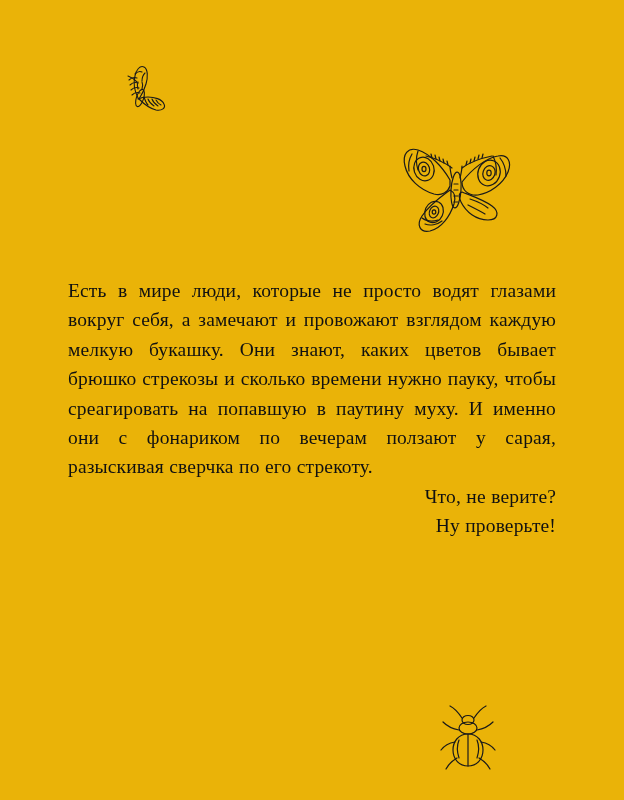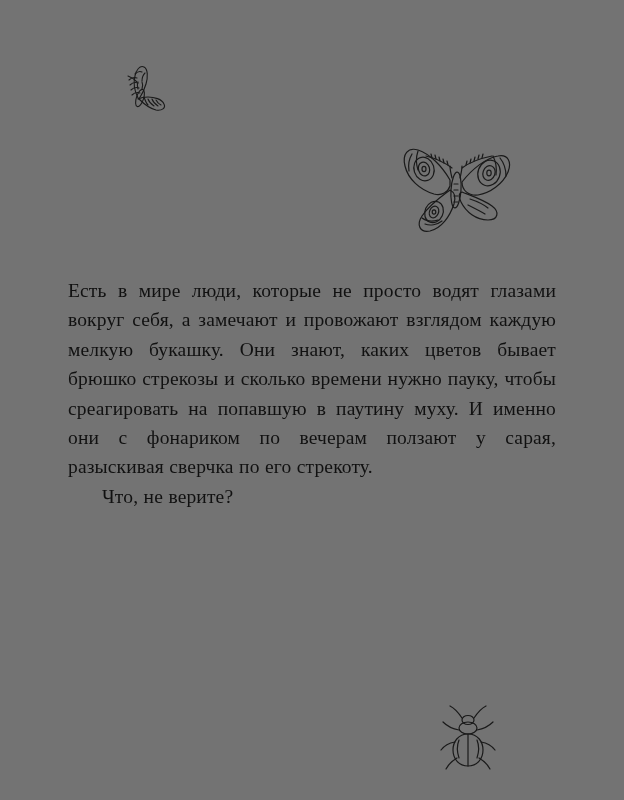--- a/index.html
+++ b/index.html
@@ -4,21 +4,21 @@
 <style>
   html, body {
     margin: 0;
     padding: 0;
     background: #ffffff;
   }
   .page {
     position: relative;
     width: 624px;
     height: 800px;
-    background: #737373;
+    background: #eab308;
     overflow: hidden;
     font-family: "Liberation Serif", "DejaVu Serif", serif;
     color: #111111;
   }
 
   
   .insect {
     position: absolute;
   }
   .insect svg { display: block; }
@@ -43,21 +43,21 @@
     letter-spacing: 0.15px;
     word-spacing: 0.4px;
   }
   .textblock p.indent {
     text-indent: 34px;
   }
   .textblock p.noindent-justify {
     text-align: justify;
   }
   .textblock p.left {
-    text-align: left;
+    text-align: right;
     text-indent: 34px;
   }
 </style>
 </head>
 <body>
 
 <div class="page">
 
   <div class="insect moth-top-left">
     <svg width="72" height="66" viewBox="0 0 72 66" fill="none" stroke="#1a1a1a" stroke-width="1.1" stroke-linecap="round" stroke-linejoin="round">
@@ -140,15 +140,16 @@
       <path d="M19 42 C13 43 8 46 5 50"></path>
       <path d="M45 42 C51 43 56 46 59 50"></path>
       <path d="M21 58 C16 61 12 65 10 69"></path>
       <path d="M43 58 C48 61 52 65 54 69"></path>
     </svg>
   </div>
 
   <div class="textblock">
     <p class="noindent-justify">Есть в мире люди, которые не просто водят глазами вокруг себя, а замечают и провожают взглядом каждую мелкую букашку. Они знают, каких цветов бывает брюшко стрекозы и сколько времени нужно пауку, чтобы среагировать на попавшую в паутину муху. И именно они с фонариком по вечерам ползают у сарая, разыскивая сверчка по его стрекоту.</p>
     <p class="left">Что, не верите?</p>
+    <p class="left">Ну проверьте!</p>
   </div>
 
 </div>
 
 </body></html>

